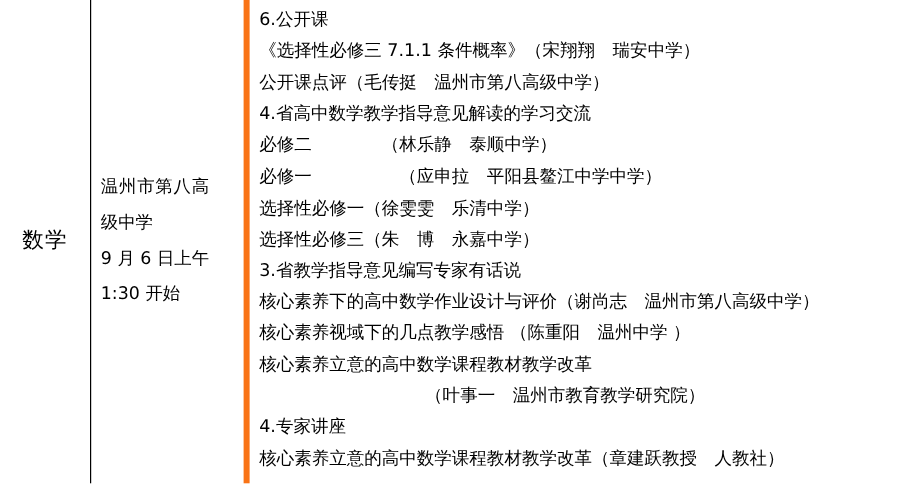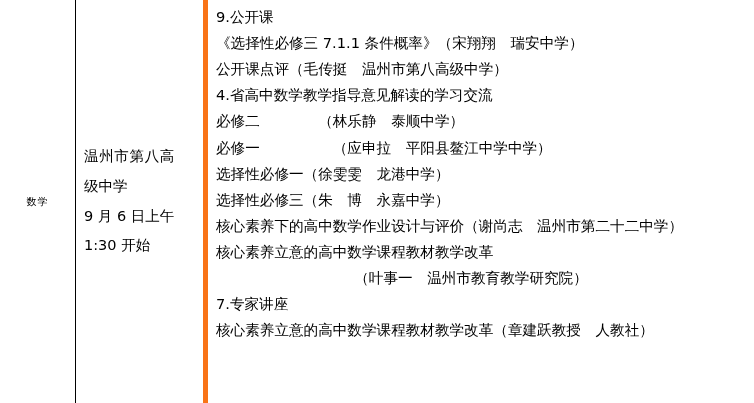--- a/index.html
+++ b/index.html
@@ -26,21 +26,21 @@
     height: 403px;
   }
   .col-subject {
     width: 76px;
     border-right: 1px solid #000;
     display: flex;
     align-items: center;
     justify-content: center;
   }
   .col-subject .label {
-    font-size: 10px;
+    font-size: 18px;
     letter-spacing: 1px;
     line-height: 1.6;
     text-align: center;
   }
   .col-venue {
     width: 132px;
     border-right: 5px solid #f97316;
     display: flex;
     align-items: center;
     justify-content: flex-start;
@@ -91,28 +91,30 @@
   <div class="col col-venue">
     <div class="venue-text">
       <span class="venue-line justify">温州市第八高</span>
       <span class="venue-line">级中学</span>
       <span class="venue-line">9 月 6 日上午</span>
       <span class="venue-line">1:30 开始</span>
     </div>
   </div>
 
   <div class="col col-content">
-    <div class="content-line">9.公开课</div>
+    <div class="content-line">6.公开课</div>
     <div class="content-line">《选择性必修三 7.1.1 条件概率》（宋翔翔　瑞安中学）</div>
     <div class="content-line">公开课点评（毛传挺　温州市第八高级中学）</div>
     <div class="content-line">4.省高中数学教学指导意见解读的学习交流</div>
     <div class="content-line">必修二　　　　（林乐静　泰顺中学）</div>
     <div class="content-line">必修一　　　　　（应申拉　平阳县鳌江中学中学）</div>
-    <div class="content-line">选择性必修一（徐雯雯　龙港中学）</div>
+    <div class="content-line">选择性必修一（徐雯雯　乐清中学）</div>
     <div class="content-line">选择性必修三（朱　博　永嘉中学）</div>
-    <div class="content-line">核心素养下的高中数学作业设计与评价（谢尚志　温州市第二十二中学）</div>
+    <div class="content-line">3.省教学指导意见编写专家有话说</div>
+    <div class="content-line">核心素养下的高中数学作业设计与评价（谢尚志　温州市第八高级中学）</div>
+    <div class="content-line">核心素养视域下的几点教学感悟 （陈重阳　温州中学 ）</div>
     <div class="content-line">核心素养立意的高中数学课程教材教学改革</div>
     <div class="content-line right">（叶事一　温州市教育教学研究院）</div>
-    <div class="content-line">7.专家讲座</div>
+    <div class="content-line">4.专家讲座</div>
     <div class="content-line">核心素养立意的高中数学课程教材教学改革（章建跃教授　人教社）</div>
   </div>
 
 </div>
 
 </body></html>

